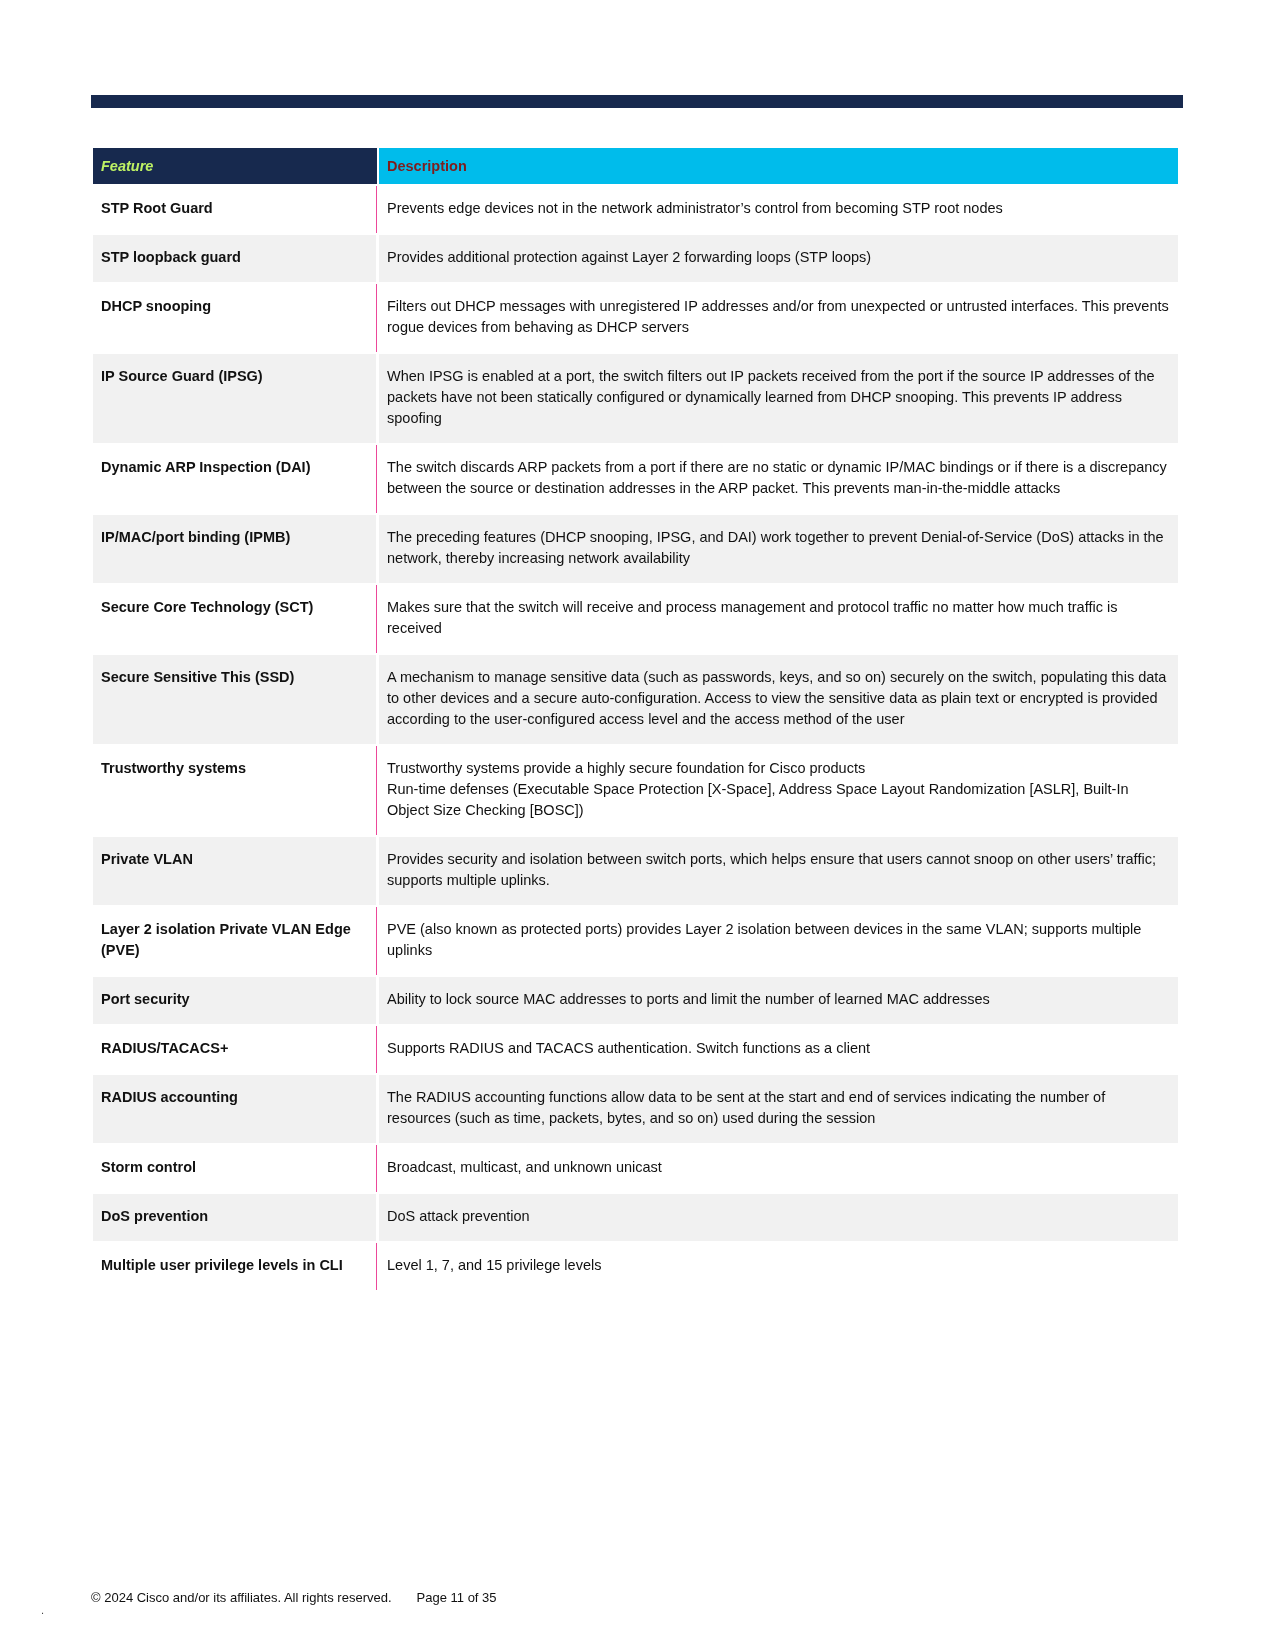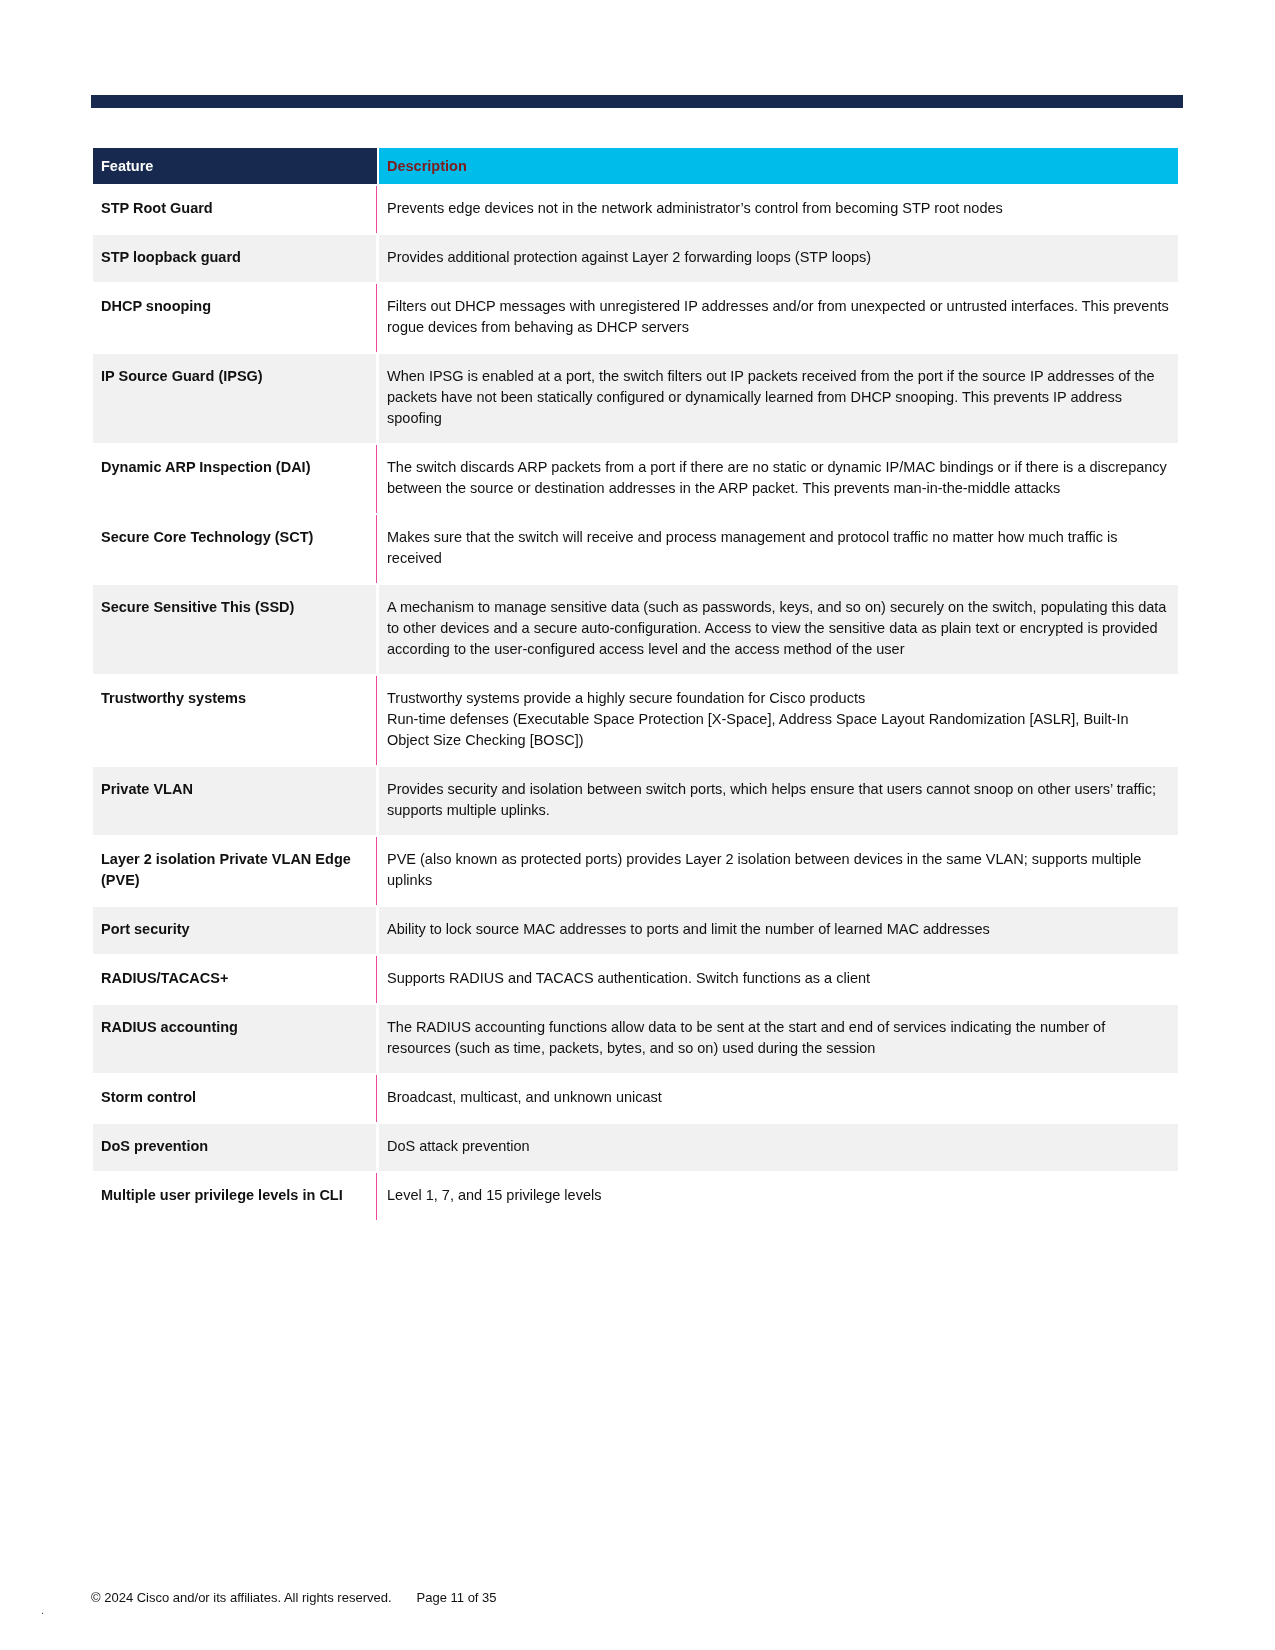--- a/index.html
+++ b/index.html
@@ -32,21 +32,21 @@
     table-layout:fixed;
   }
   col.c-feature{width:284px;}
   th{
     text-align:left;
     font-size:14.5px;
     font-weight:bold;
     padding:10px 8px;
     vertical-align:middle;
   }
-  th.h-feature{background:var(--navy);color:#ffffff;}
+  th.h-feature{background:var(--navy);color:#bef264;font-style:italic;}
   th.h-desc{background:var(--cyan);color:#7f1d1d;}
   td{
     vertical-align:top;
     font-size:14.5px;
     line-height:21px;
     padding:12px 8px 14px 8px;
     background:#ffffff;
   }
   td.feature{
     font-weight:bold;
@@ -111,20 +111,26 @@
           </td>
   </tr>
 
   <tr>
     <td class="feature">Dynamic ARP Inspection (DAI)</td>
     <td class="desc">
             <p>The switch discards ARP packets from a port if there are no static or dynamic IP/MAC bindings or if there is a discrepancy between the source or destination addresses in the ARP packet. This prevents man-in-the-middle attacks</p>
           </td>
   </tr>
 
+  <tr class="alt">
+    <td class="feature">IP/MAC/port binding (IPMB)</td>
+    <td class="desc">
+            <p>The preceding features (DHCP snooping, IPSG, and DAI) work together to prevent Denial-of-Service (DoS) attacks in the network, thereby increasing network availability</p>
+          </td>
+  </tr>
 
   <tr>
     <td class="feature">Secure Core Technology (SCT)</td>
     <td class="desc">
             <p>Makes sure that the switch will receive and process management and protocol traffic no matter how much traffic is received</p>
           </td>
   </tr>
 
   <tr class="alt">
     <td class="feature">Secure Sensitive This (SSD)</td>

